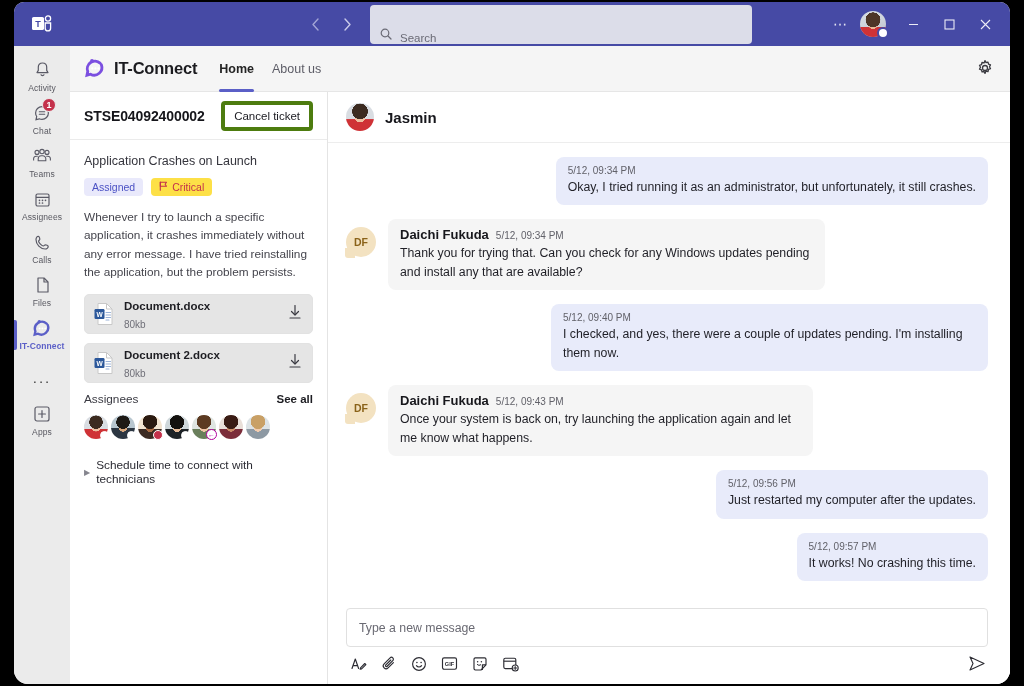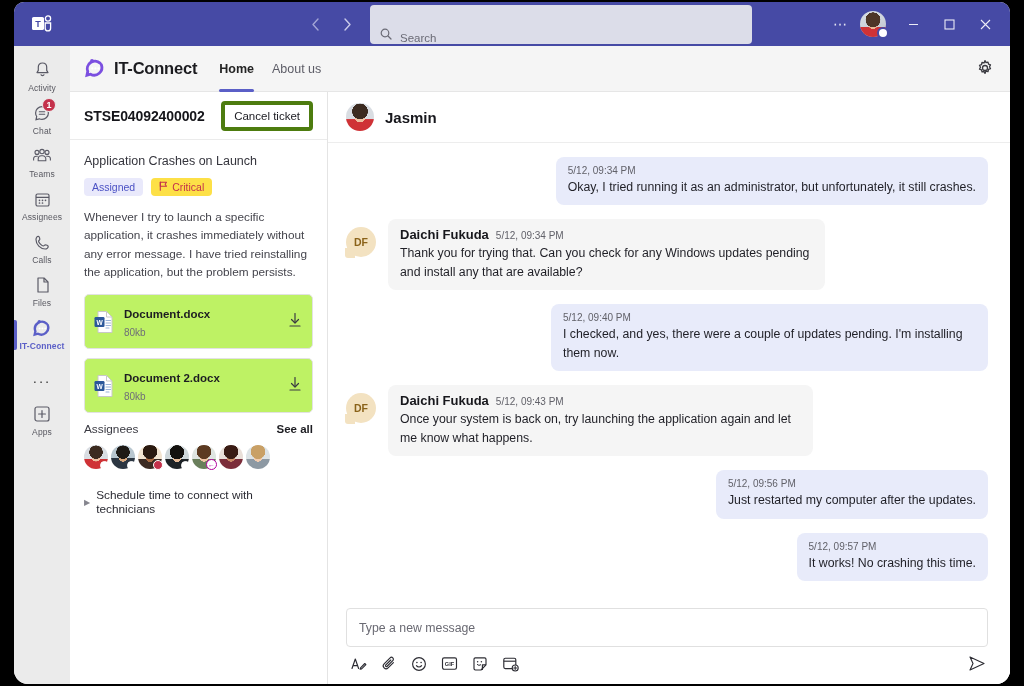--- a/index.html
+++ b/index.html
@@ -147,23 +147,23 @@
   .ticket-title { font-size: 12.5px; color: #35353d; margin-bottom: 10px; }
   .chips { display: flex; gap: 8px; margin-bottom: 12px; }
   .chip {
     font-size: 10.5px; padding: 3px 8px; border-radius: 4px;
     display: flex; align-items: center; gap: 4px;
   }
   .chip.assigned { background: #e9e9fb; color: #4b51c4; }
   .chip.critical { background: #fde047; color: #c4314b; }
   .ticket-desc { font-size: 11.8px; line-height: 1.55; color: #45454d; margin-bottom: 13px; }
   .file-card {
-    border: 1px solid #e2e2e2; border-radius: 5px; height: 55px;
+    border: 1px solid #e2e2e2; border-radius: 5px; height: 40px;
     display: flex; align-items: center; padding: 0 10px 0 8px;
-    margin-bottom: 9px; cursor: pointer; background: #bef264;
+    margin-bottom: 9px; cursor: pointer; background: #e5e5e5;
   }
   .word-ico { width: 22px; height: 24px; flex: 0 0 22px; margin-right: 9px; }
   .file-meta { flex: 1; min-width: 0; }
   .file-name { font-size: 11.5px; font-weight: bold; color: #1d1d22; line-height: 1.25; }
   .file-size { font-size: 10px; color: #6f6f78; line-height: 1.3; }
   .dl { color: #3a3a42; cursor: pointer; }
   .assign-head {
     display: flex; align-items: center; justify-content: space-between;
     margin-top: 9px; margin-bottom: 9px;
   }

